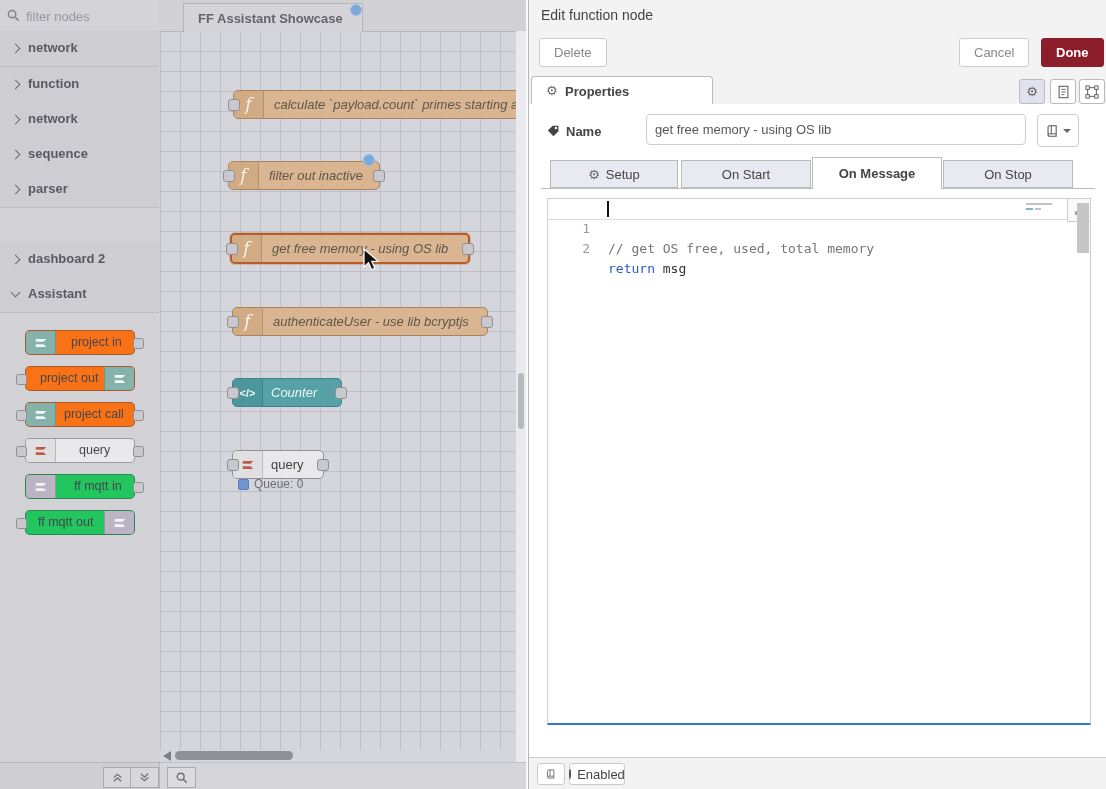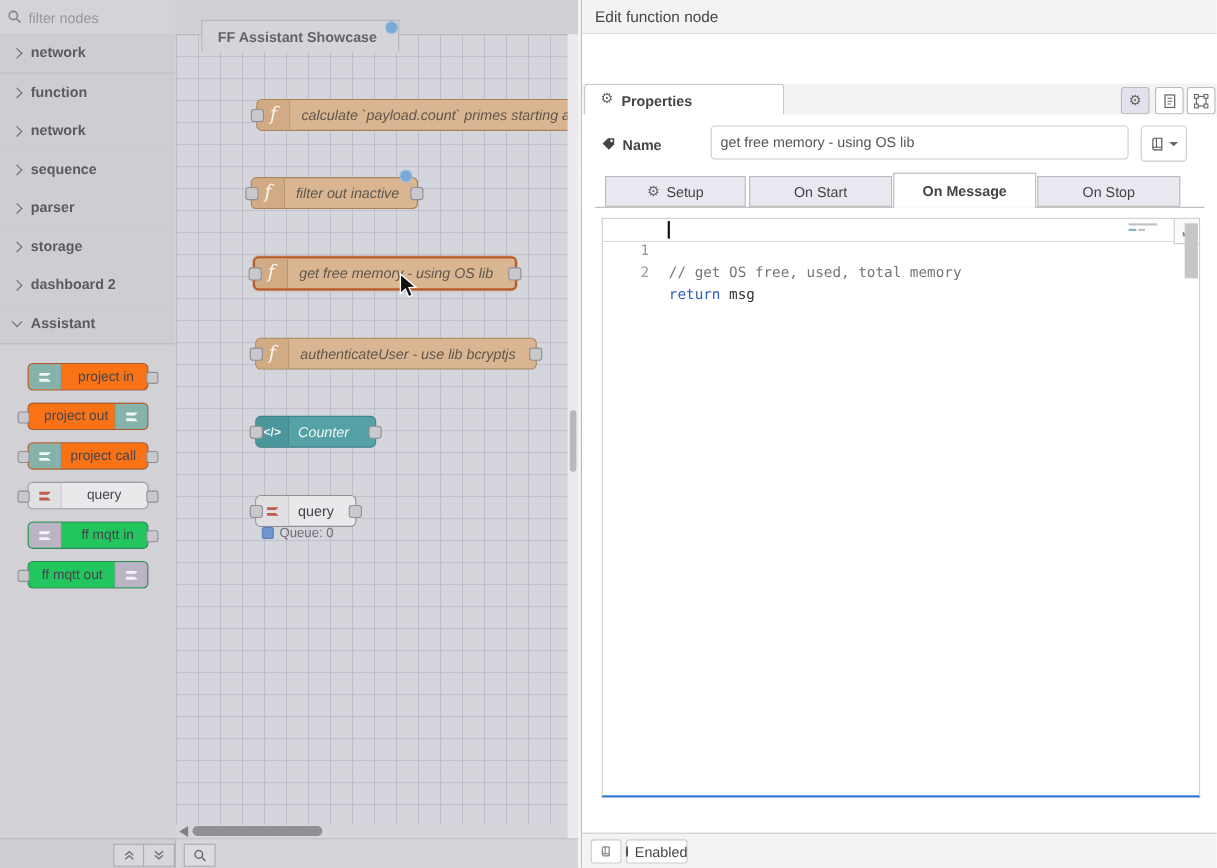--- a/index.html
+++ b/index.html
@@ -37,21 +37,21 @@
   #palette-footer{left:0;top:762px;width:159px;height:27px;background:#cfcfd3;border-top:1px solid #b5b5bc;border-right:1px solid #b5b5bc;}
   .foot-btn{position:absolute;top:4px;width:27px;height:19px;background:#d8d8dc;border:1px solid #a9a9b0;display:flex;align-items:center;justify-content:center;cursor:pointer;}
 
   
   #canvas{left:160px;top:0;width:366px;height:762px;background:#d5d5dc;overflow:hidden;}
   #grid{left:0;top:31px;width:366px;height:719px;
      background-image:linear-gradient(rgba(170,170,188,.5) 1px,transparent 1px),
                       linear-gradient(90deg,rgba(170,170,188,.5) 1px,transparent 1px);
      background-size:20px 20px;}
   #tabbar{left:0;top:0;width:366px;height:31px;background:#d0d0d5;border-bottom:1px solid #b5b5bc;}
-  #wtab{position:absolute;left:23px;top:3px;width:178px;height:28px;background:#d4d4d9;border:1px solid #b5b5bc;border-bottom:none;cursor:pointer;margin-top:15px;}
+  #wtab{position:absolute;left:23px;top:3px;width:178px;height:28px;background:#d4d4d9;border:1px solid #b5b5bc;border-bottom:none;cursor:pointer;}
   #wtab .tlbl{position:absolute;left:14px;top:7px;font-weight:bold;color:#63636a;font-size:13px;white-space:nowrap;}
   .bluedot{position:absolute;width:10px;height:10px;border-radius:50%;background:#7aa8d8;border:1px solid #9dc2e6;}
 
   .cnode{position:absolute;height:27px;border-radius:5px;cursor:grab;}
   .cnode .nlabel{position:absolute;top:6px;font-size:13px;white-space:nowrap;}
   .cnode .nicon{position:absolute;left:0;top:0;width:29px;height:27px;display:flex;align-items:center;justify-content:center;border-right:1px solid rgba(0,0,0,.15);border-radius:4px 0 0 4px;}
   .cnode.func{background:#d9b691;border:1px solid #a8835c;}
   .cnode.func .nicon{background:#d0ab84;}
   .cnode.func .nlabel{left:40px;font-style:italic;color:#5f564b;}
   .cnode.selected{border:2px solid #b85c28;box-shadow:0 0 0 1px rgba(184,92,40,.25);}
@@ -152,24 +152,20 @@
         <span class="lbl">network</span>
       </div>
     <div class="pal-cat" style="top:137px">
         <span class="chev right"></span>
         <span class="lbl">sequence</span>
       </div>
     <div class="pal-cat" style="top:172px">
         <span class="chev right"></span>
         <span class="lbl">parser</span>
       </div>
-    <div class="pal-cat" style="top:207px">
-        <span class="chev right"></span>
-        <span class="lbl">storage</span>
-      </div>
     <div class="pal-cat" style="top:242px">
         <span class="chev right"></span>
         <span class="lbl">dashboard 2</span>
       </div>
     <div class="pal-cat" style="top:277px">
         <span class="chev down"></span>
         <span class="lbl">Assistant</span>
       </div>
 
     <div class="pal-node teal" style="left:25px;top:330px;width:108px">
@@ -339,20 +335,25 @@
 
   <svg id="mouse" class="abs" width="18" height="24" viewBox="0 0 18 24">
     <path d="M2 1 L2 19 L6.6 14.8 L9.6 21.8 L12.8 20.3 L9.8 13.4 L16 13.1 Z" fill="#111" stroke="#fff" stroke-width="1.2"></path>
   </svg>
 
   <div id="panel" class="abs">
     <div id="panel-header" class="abs">
       <span id="panel-title">Edit function node</span>
     </div>
 
+    <div id="btn-row" class="abs">
+      <div class="nr-btn" style="left:10px">Delete</div>
+      <div class="nr-btn" style="left:430px">Cancel</div>
+      <div class="nr-btn primary" style="left:512px">Done</div>
+    </div>
 
     <div id="props-row" class="abs">
       <div id="props-tab">
         <span class="gear abs" style="left:14px;top:7px">⚙</span>
         <span class="ptlbl">Properties</span>
       </div>
       <div class="mini-btn active" style="left:490px">
         <span class="gear">⚙</span>
       </div>
       <div class="mini-btn" style="left:521px">

